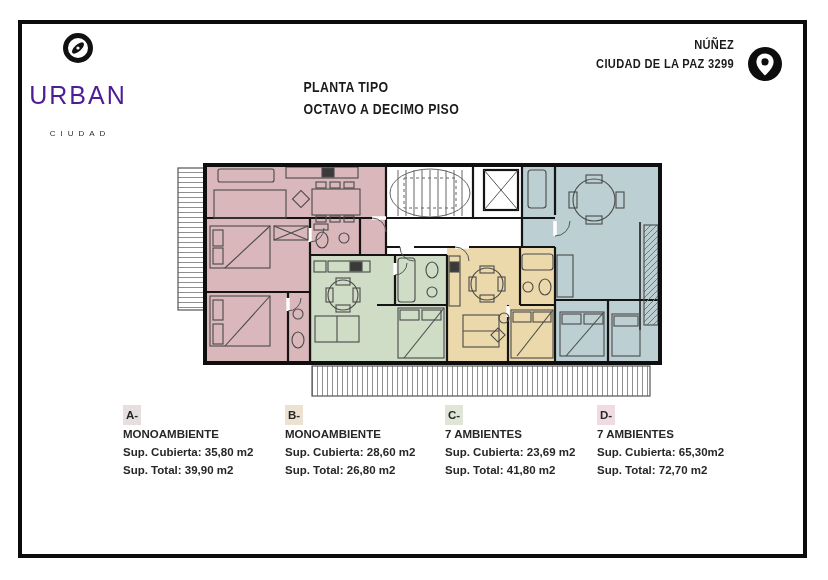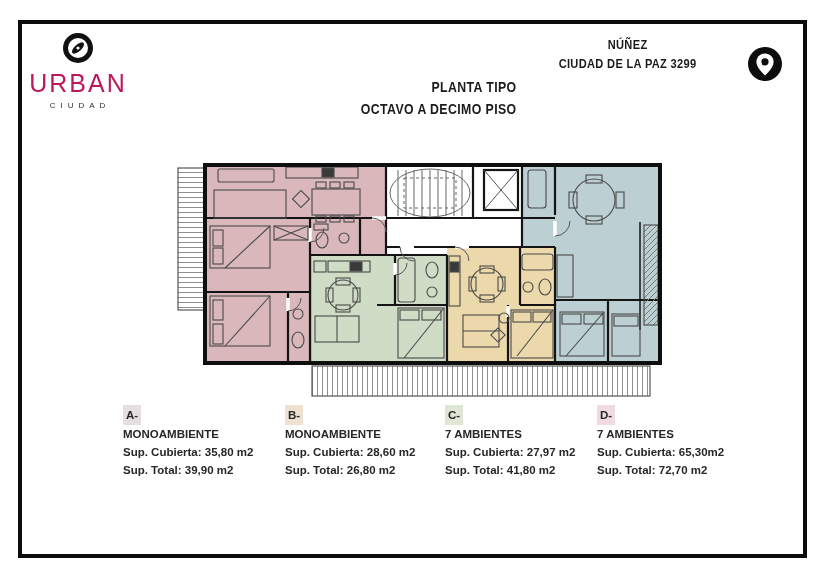--- a/index.html
+++ b/index.html
@@ -3,27 +3,27 @@
 <meta charset="utf-8">
 <style>
   html,body{margin:0;padding:0;background:#ffffff;}
   .canvas{position:relative;width:828px;height:580px;background:#fff;overflow:hidden;
           font-family:"Liberation Sans",sans-serif;color:#1d1d1d;}
   .frame{position:absolute;left:18px;top:20px;width:789px;height:538px;
          border:4px solid #0c0c0c;box-sizing:border-box;background:#fff;}
   
   .logo{position:absolute;left:28px;top:33px;width:100px;text-align:center;}
   .logo-icon{display:inline-block;}
-  .logo-name{font-size:25px;letter-spacing:2px;font-weight:400;color:#be185d;margin-top:2px;}
-  .logo-sub{font-size:8px;letter-spacing:5px;font-weight:400;color:#2c2c2c;margin-top:3px;padding-left:4px;}
+  .logo-name{font-size:25px;letter-spacing:2px;font-weight:400;color:#4c1d95;margin-top:14px;}
+  .logo-sub{font-size:8px;letter-spacing:5px;font-weight:400;color:#2c2c2c;margin-top:19px;padding-left:4px;}
   
   .cond{font-weight:700;color:#1b1b1b;transform:scaleX(0.82);}
-  .title-block{position:absolute;left:280px;top:76px;width:260px;text-align:right;line-height:22px;font-size:15px;}
+  .title-block{position:absolute;left:280px;top:76px;width:260px;text-align:left;line-height:22px;font-size:15px;}
   .title-block .cond{transform-origin:center;display:block;letter-spacing:.5px;}
-  .loc-block{position:absolute;right:102px;top:35px;width:240px;text-align:center;line-height:19px;font-size:13.5px;}
+  .loc-block{position:absolute;right:94px;top:35px;width:240px;text-align:right;line-height:19px;font-size:13.5px;}
   .loc-block .cond{transform-origin:right center;display:block;letter-spacing:.4px;}
   .pin{position:absolute;left:747px;top:46px;}
   
   .plan{position:absolute;left:170px;top:148px;}
   
   .unit{position:absolute;top:405px;width:158px;font-size:11.5px;font-weight:700;line-height:18px;color:#272727;}
   .unit .uid{display:inline-block;padding:1px 3px;}
   .u-a{left:123px;} .u-b{left:285px;} .u-c{left:445px;} .u-d{left:597px;}
 </style>
 </head>
@@ -199,21 +199,21 @@
   </div>
   <div class="unit u-b">
     <span class="uid" style="background-color: rgb(237, 226, 209);">B-</span><br>
     <span>MONOAMBIENTE</span><br>
     <span>Sup. Cubierta: 28,60 m2</span><br>
     <span>Sup. Total: 26,80 m2</span>
   </div>
   <div class="unit u-c">
     <span class="uid" style="background-color: rgb(223, 230, 215);">C-</span><br>
     <span>7 AMBIENTES</span><br>
-    <span>Sup. Cubierta: 27,97 m2</span><br>
+    <span>Sup. Cubierta: 23,69 m2</span><br>
     <span>Sup. Total: 41,80 m2</span>
   </div>
   <div class="unit u-d">
     <span class="uid" style="background-color: rgb(239, 219, 224);">D-</span><br>
     <span>7 AMBIENTES</span><br>
     <span>Sup. Cubierta: 65,30m2</span><br>
     <span>Sup. Total: 72,70 m2</span>
   </div>
 </div>
 

